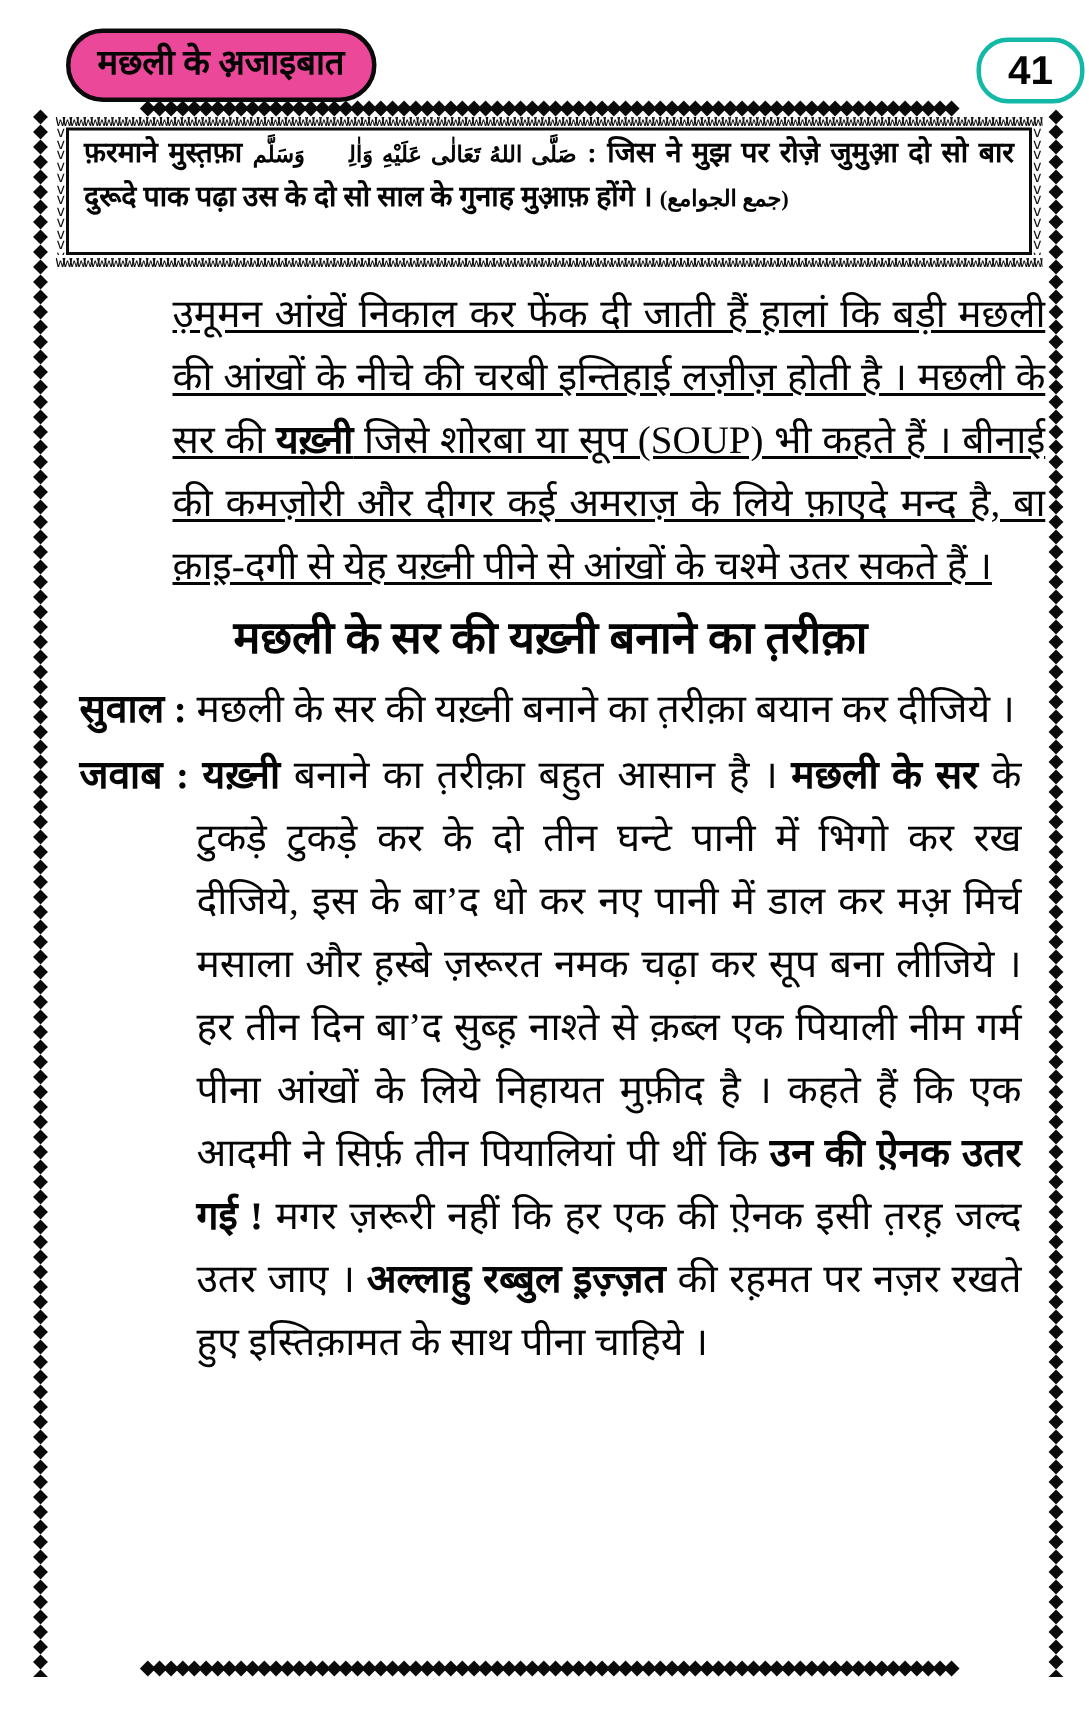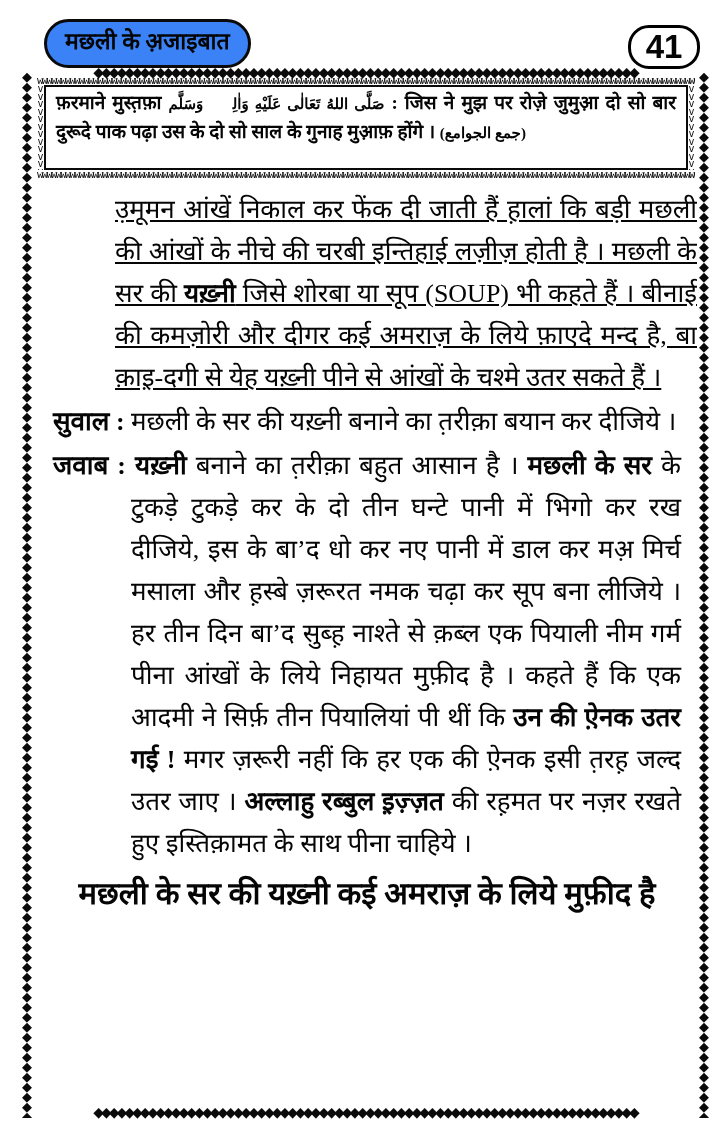--- a/index.html
+++ b/index.html
@@ -2,30 +2,30 @@
 <html><head>
 <meta charset="utf-8">
 <style>
   html,body{margin:0;padding:0;}
   body{
     width:726px;height:1144px;position:relative;background:#ffffff;color:#050505;
     font-family:"Liberation Serif","DejaVu Serif",serif;overflow:hidden;
   }
   
   .title-badge{
-    position:absolute;left:44px;top:19px;z-index:3;background:#3b82f6;
+    position:absolute;left:44px;top:19px;z-index:3;background:#ec4899;
     border:3px solid #0a0a0a;border-radius:28px;padding:5px 18px 8px;
     font-weight:bold;font-size:23px;line-height:30px;white-space:nowrap;
   }
   .page-badge{
-    position:absolute;left:628px;top:25px;z-index:3;background:#fff;
-    width:66px;height:38px;border:3px solid #000000;border-radius:21px;
+    position:absolute;left:651px;top:25px;z-index:3;background:#fff;
+    width:66px;height:38px;border:3px solid #14b8a6;border-radius:21px;
     display:flex;align-items:center;justify-content:center;
     font-family:"Liberation Sans","DejaVu Sans",sans-serif;
-    font-weight:bold;font-size:33px;
+    font-weight:bold;font-size:27px;
   }
   
   .frame{position:absolute;left:20px;top:70px;width:690px;height:1050px;}
   .d-row{
     position:absolute;left:0;right:0;height:14px;overflow:hidden;
     font-size:14px;line-height:13px;letter-spacing:-3px;white-space:nowrap;
     text-align:center;color:#0a0a0a;
   }
   .d-top{top:-4px;}
   .d-bottom{bottom:0px;}
@@ -97,23 +97,23 @@
       <div class="zz-h zz-top">wwwwwwwwwwwwwwwwwwwwwwwwwwwwwwwwwwwwwwwwwwwwwwwwwwwwwwwwwwwwwwwwwwwwwwwwwwwwwwwwwwwwwwwwwwwwwwwwwwwwwwwwwwwwwwwwwwwwwwwwwwwwwwwwwwwwwwwwwwwwwwwwwwwwwwwwwwwwwwwwwwwwwwwwwwwwwwwwwwwwwwwwwwwwwwwwwwwwwwwwwwwwwwwwwwwwwwwwwwww</div>
       <div class="zz-h zz-bottom">wwwwwwwwwwwwwwwwwwwwwwwwwwwwwwwwwwwwwwwwwwwwwwwwwwwwwwwwwwwwwwwwwwwwwwwwwwwwwwwwwwwwwwwwwwwwwwwwwwwwwwwwwwwwwwwwwwwwwwwwwwwwwwwwwwwwwwwwwwwwwwwwwwwwwwwwwwwwwwwwwwwwwwwwwwwwwwwwwwwwwwwwwwwwwwwwwwwwwwwwwwwwwwwwwwwwwwwwwwww</div>
       <div class="zz-v zz-left">vvvvvvvvvvvvvv</div>
       <div class="zz-v zz-right">vvvvvvvvvvvvvv</div>
       <div class="hadith-inner"><span class="b">फ़रमाने मुस्त़फ़ा </span><span class="ar">صَلَّى اللهُ تَعَالٰى عَلَيْهِ وَاٰلِهٖ وَسَلَّم</span><span> : जिस ने मुझ पर रोज़े जुमुआ़ दो सो बार दुरूदे पाक पढ़ा उस के दो सो साल के गुनाह मुआ़फ़ होंगे । </span><span class="ar">(جمع الجوامع)</span></div>
     </div>
 
     <div class="bodytext">
       <p class="para-indent"><span>उ़मूमन आंखें निकाल कर फेंक दी जाती हैं ह़ालां कि बड़ी मछली की आंखों के नीचे की चरबी इन्तिहाई लज़ीज़ होती है । मछली के सर की </span><span class="b">यख़्नी</span><span> जिसे शोरबा या सूप (SOUP) भी कहते हैं । बीनाई की कमज़ोरी और दीगर कई अमराज़ के लिये फ़ाएदे मन्द है, बा क़ाइ़-दगी से येह यख़्नी पीने से आंखों के चश्मे उतर सकते हैं ।</span></p>
 
+      <div class="h1">मछली के सर की यख़्नी बनाने का त़रीक़ा</div>
 
       <p class="qa"><span class="qa-label">सुवाल :</span><span><span> मछली के सर की यख़्नी बनाने का त़रीक़ा बयान कर दीजिये ।</span></span></p>
 
       <p class="qa"><span class="qa-label">जवाब :</span><span><span> </span><span class="b">यख़्नी</span><span> बनाने का त़रीक़ा बहुत आसान है । </span><span class="b">मछली के सर</span><span> के टुकड़े टुकड़े कर के दो तीन घन्टे पानी में भिगो कर रख दीजिये, इस के बा’द धो कर नए पानी में डाल कर मअ़ मिर्च मसाला और ह़स्बे ज़रूरत नमक चढ़ा कर सूप बना लीजिये । हर तीन दिन बा’द सुब्ह़ नाश्ते से क़ब्ल एक पियाली नीम गर्म पीना आंखों के लिये निहायत मुफ़ीद है । कहते हैं कि एक आदमी ने सिर्फ़ तीन पियालियां पी थीं कि </span><span class="b">उन की ऐ़नक उतर गई !</span><span> मगर ज़रूरी नहीं कि हर एक की ऐ़नक इसी त़रह़ जल्द उतर जाए । </span><span class="b">अल्लाहु रब्बुल इ़ज़्ज़त</span><span> की रह़मत पर नज़र रखते हुए इस्तिक़ामत के साथ पीना चाहिये ।</span></span></p>
 
-      <div class="h2">मछली के सर की यख़्नी कई अमराज़ के लिये मुफ़ीद है</div>
 
     </div>
 
   </div>
 </div>
 
 </body></html>

